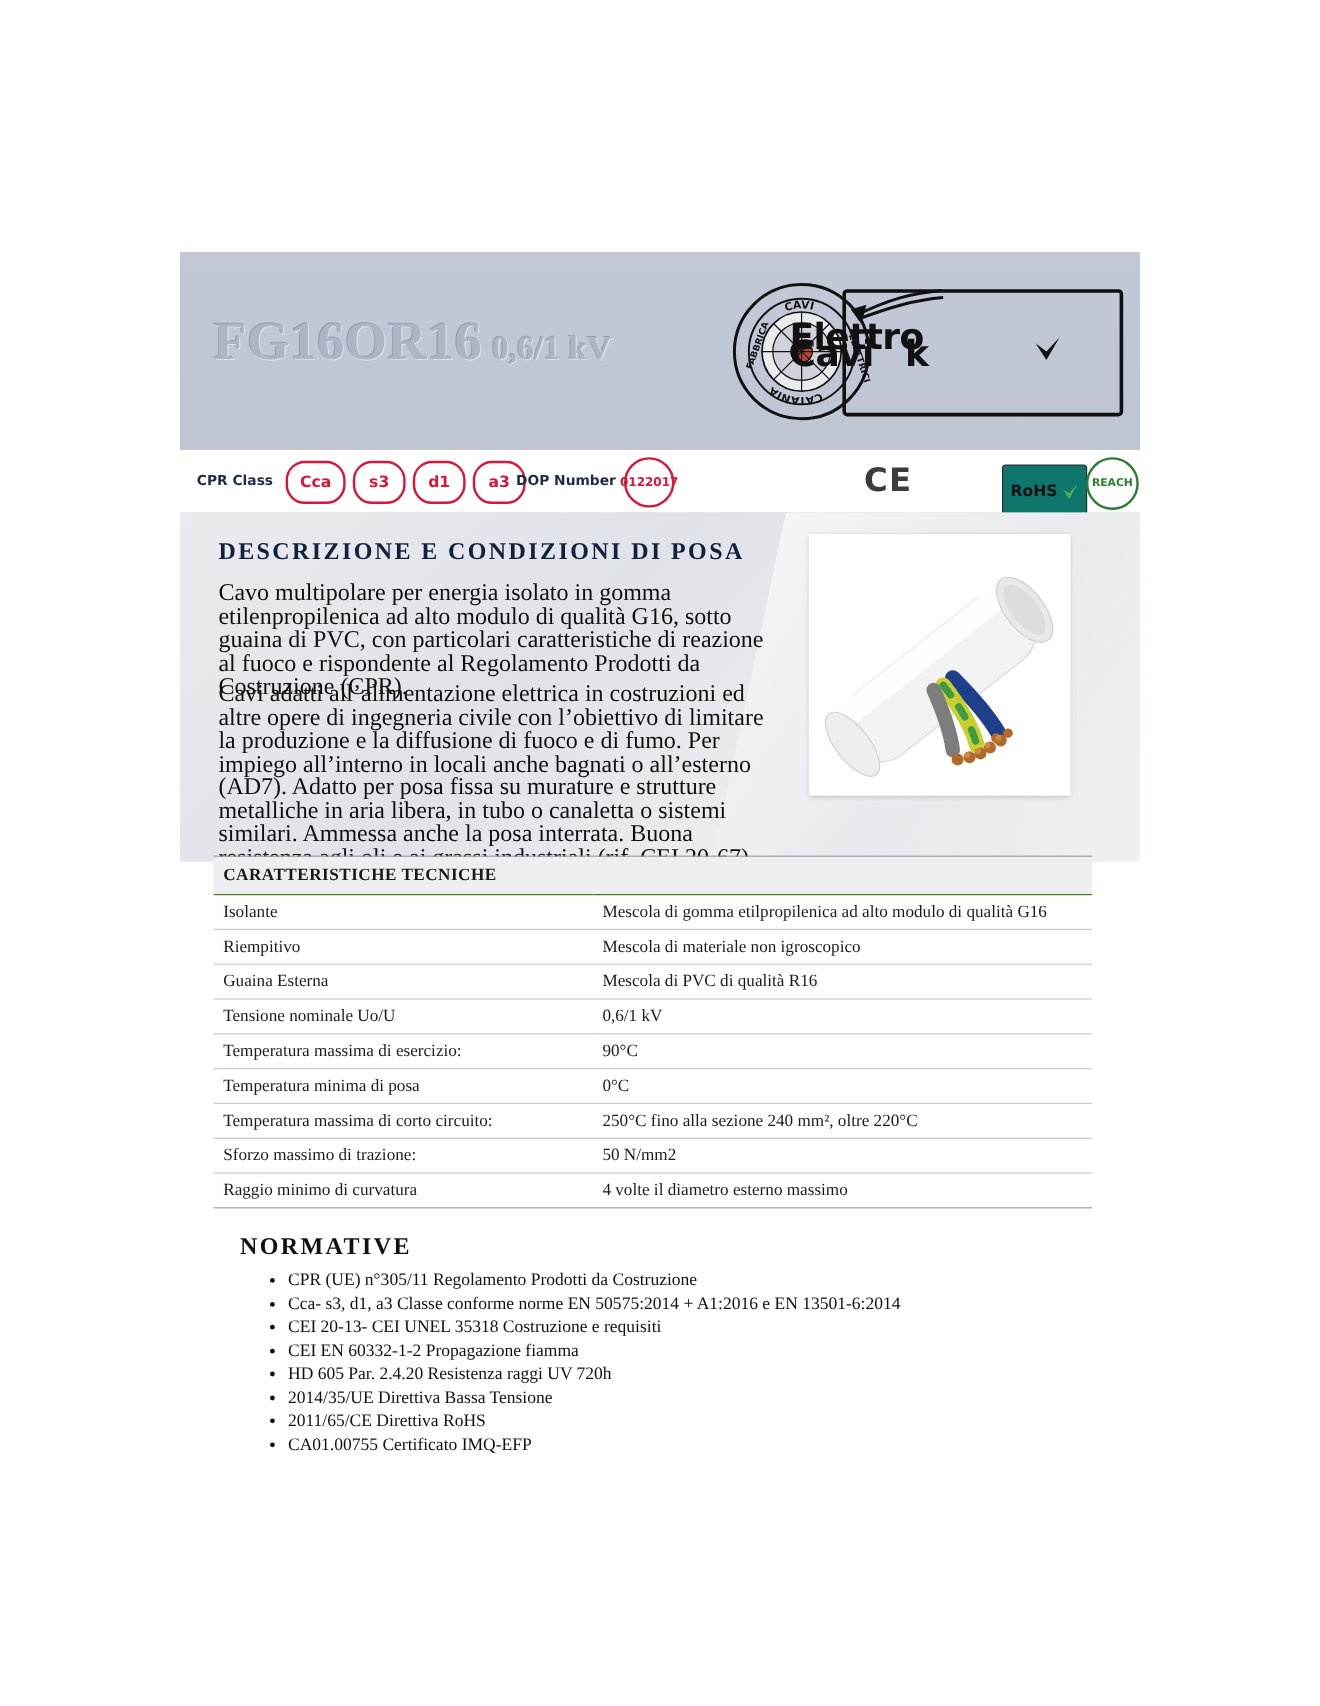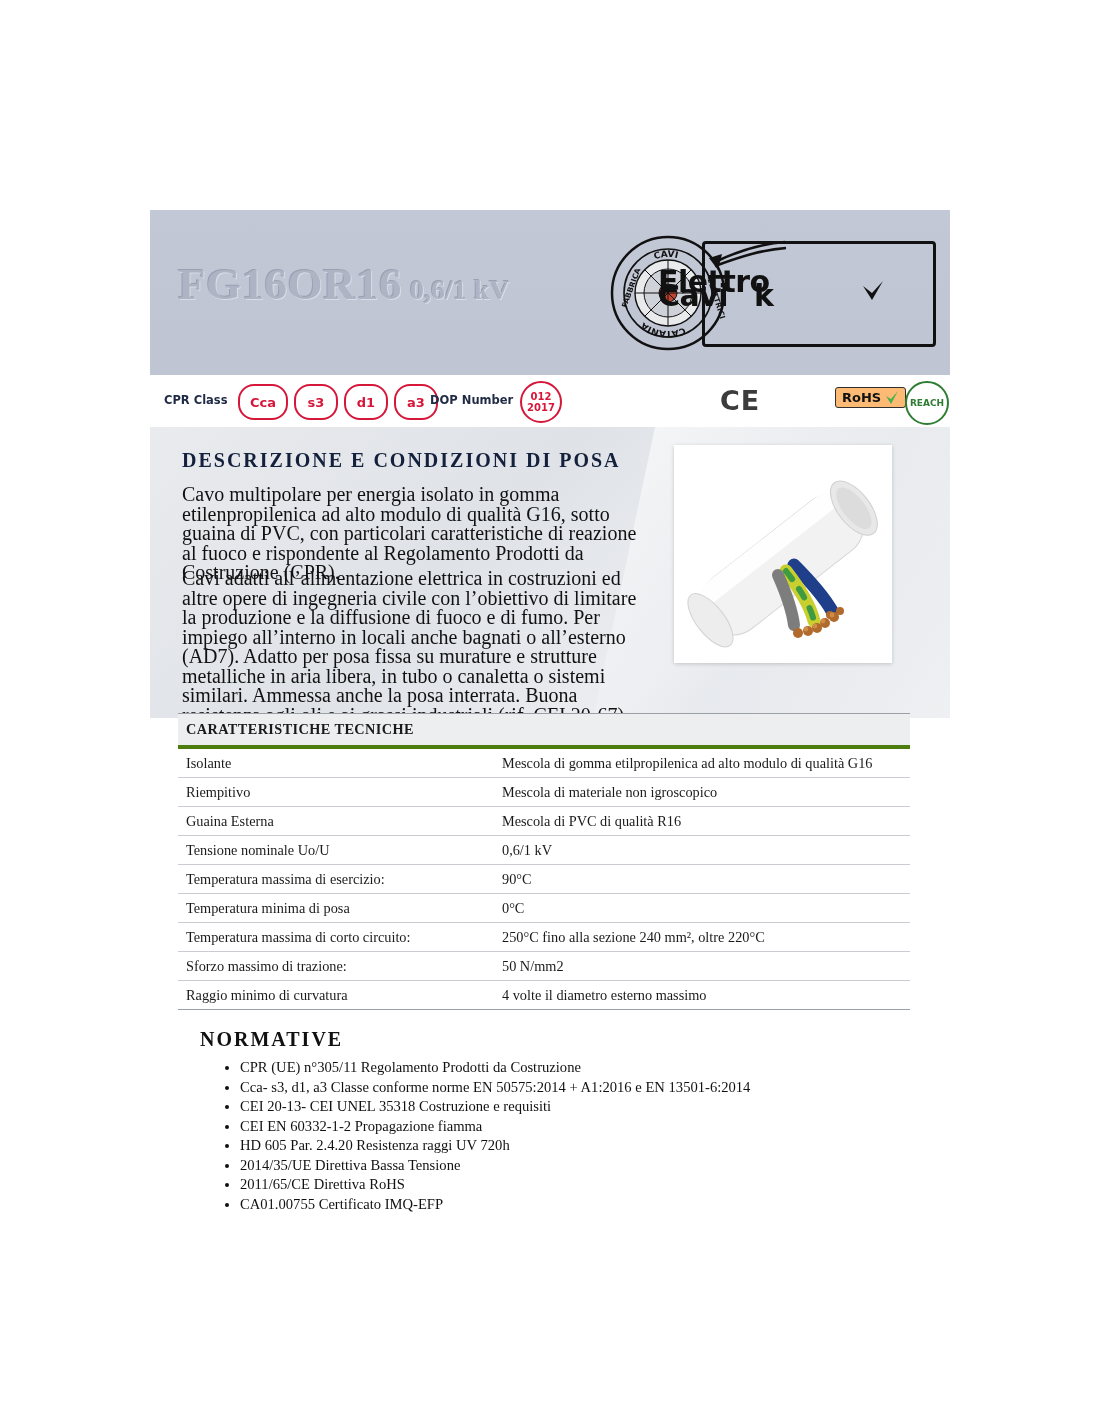--- a/index.html
+++ b/index.html
@@ -140,43 +140,43 @@
     width: 38px;
     height: 38px;
     border: 2px solid #d6173a;
     border-radius: 50%;
     color: #d6173a;
     font-family: "DejaVu Sans", sans-serif;
     font-weight: bold;
     font-size: 10px;
     line-height: 11px;
     display: flex;
-    flex-direction: column;
+    flex-direction: row;
     align-items: center;
     justify-content: center;
     background: #fff;
   }
   .ce-mark {
     position: absolute;
     left: 570px;
     top: 10px;
     font-family: "DejaVu Sans", sans-serif;
     font-size: 27px;
     font-weight: bold;
     color: #3c3c3c;
     letter-spacing: 1px;
   }
   .rohs {
     position: absolute;
     left: 685px;
     top: 12px;
-    padding: 2px 6px;
+    padding: 14px 6px;
     border: 1.5px solid #2f2f2f;
     border-radius: 3px;
-    background: #fdba74;
+    background: #0f766e;
     font-family: "DejaVu Sans", sans-serif;
     font-size: 13px;
     font-weight: bold;
     color: #111;
     display: flex;
     align-items: center;
     gap: 4px;
   }
   .reach {
     position: absolute;
@@ -256,21 +256,21 @@
     width: 732px;
     font-family: "Liberation Serif", serif;
     font-size: 14.3px;
     border-collapse: collapse;
   }
   .tech .hdr td {
     background: #eceef0;
     font-weight: bold;
     padding: 7px 8px;
     border-top: 1px solid #9aa0a6;
-    border-bottom: 4px solid #4d7c0f;
+    border-bottom: 1px solid #4d7c0f;
     letter-spacing: 0.4px;
   }
   .tech td {
     padding: 5.5px 8px;
     border-bottom: 1px solid #c9ccd0;
     vertical-align: top;
   }
   .tech td.k { width: 300px; }
   .tech tr:last-child td { border-bottom: 1px solid #9aa0a6; }
 

